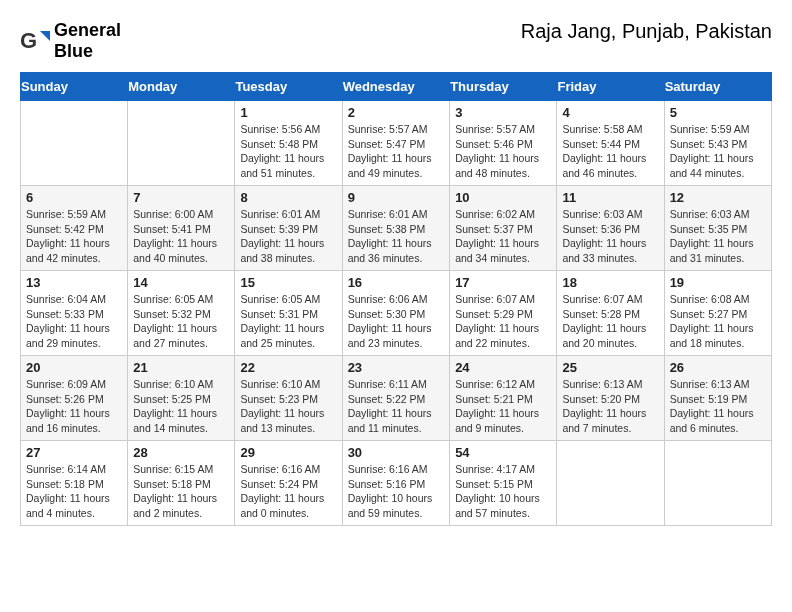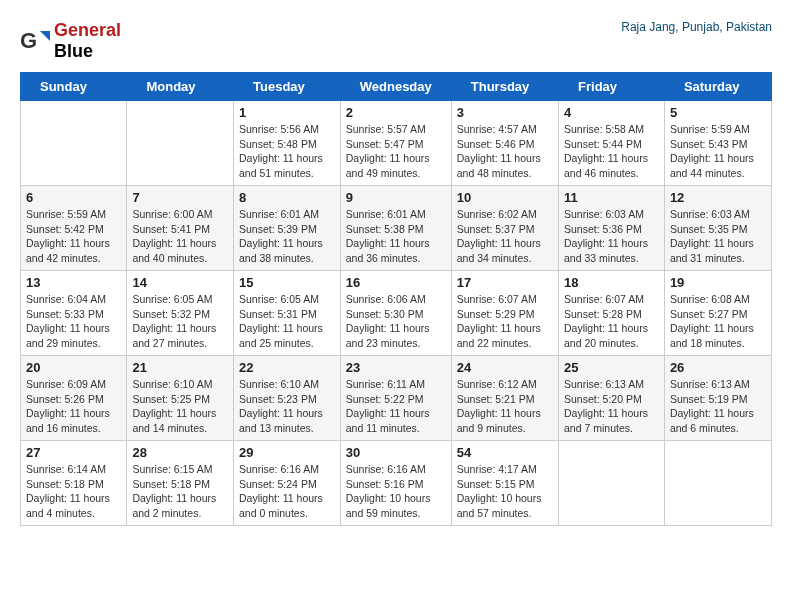--- a/index.html
+++ b/index.html
@@ -15,46 +15,46 @@
       justify-content: space-between;
       align-items: flex-start;
       margin-bottom: 10px;
     }
     .logo {
       display: flex;
       align-items: center;
       font-size: 18px;
       font-weight: bold;
     }
-    .logo-general { color: #b91c1c; }
+    .logo-general { color: #000000; }
     .logo-blue { color: #000000; }
     .logo-icon {
       width: 30px;
       height: 30px;
       margin-right: 4px;
     }
     .title-section { text-align: right; }
     .month-title {
       font-size: 32px;
       font-weight: bold;
       color: #333;
     }
     .location {
-      font-size: 12px;
-      color: #0c4a6e;
+      font-size: 20px;
+      color: #000000;
     }
     table {
       width: 100%;
       border-collapse: collapse;
       font-size: 11px;
     }
     thead tr th {
       background-color: #1565c0;
       color: #fff;
-      padding: 6px 19px;
+      padding: 6px 0;
       text-align: left;
       font-size: 13px;
       font-weight: bold;
       border: 1px solid #1565c0;
     }
     tbody tr td {
       border: 1px solid #ccc;
       padding: 4px 5px;
       vertical-align: top;
       width: 108px;
@@ -120,21 +120,21 @@
 Daylight: 11 hours and 51 minutes.</div>
         </td>
         <td>
           <div class="day-num">2</div>
           <div class="day-info">Sunrise: 5:57 AM
 Sunset: 5:47 PM
 Daylight: 11 hours and 49 minutes.</div>
         </td>
         <td>
           <div class="day-num">3</div>
-          <div class="day-info">Sunrise: 4:57 AM
+          <div class="day-info">Sunrise: 5:57 AM
 Sunset: 5:46 PM
 Daylight: 11 hours and 48 minutes.</div>
         </td>
         <td>
           <div class="day-num">4</div>
           <div class="day-info">Sunrise: 5:58 AM
 Sunset: 5:44 PM
 Daylight: 11 hours and 46 minutes.</div>
         </td>
         <td>

